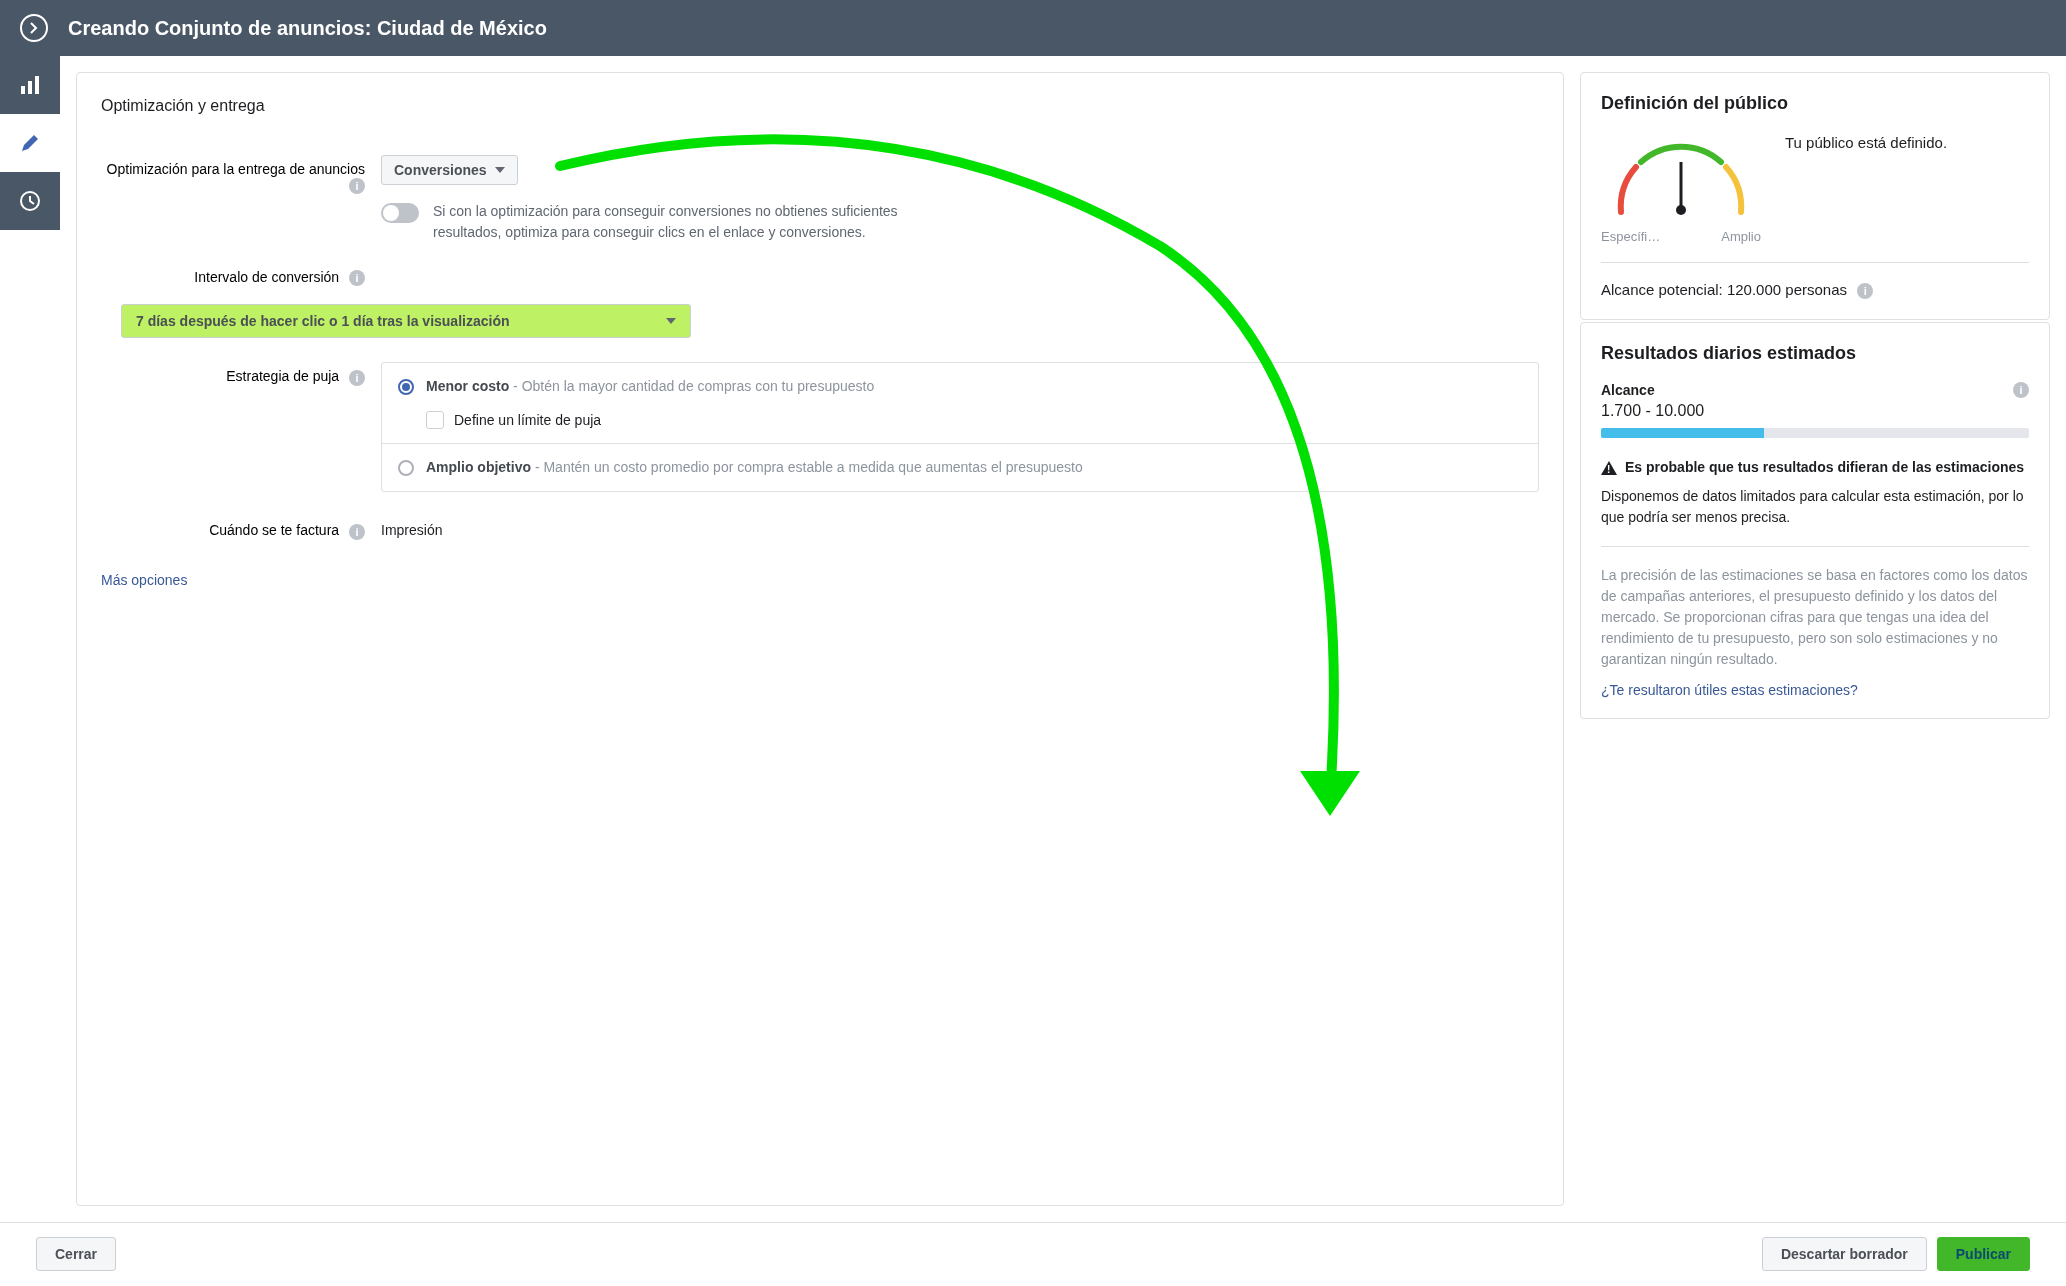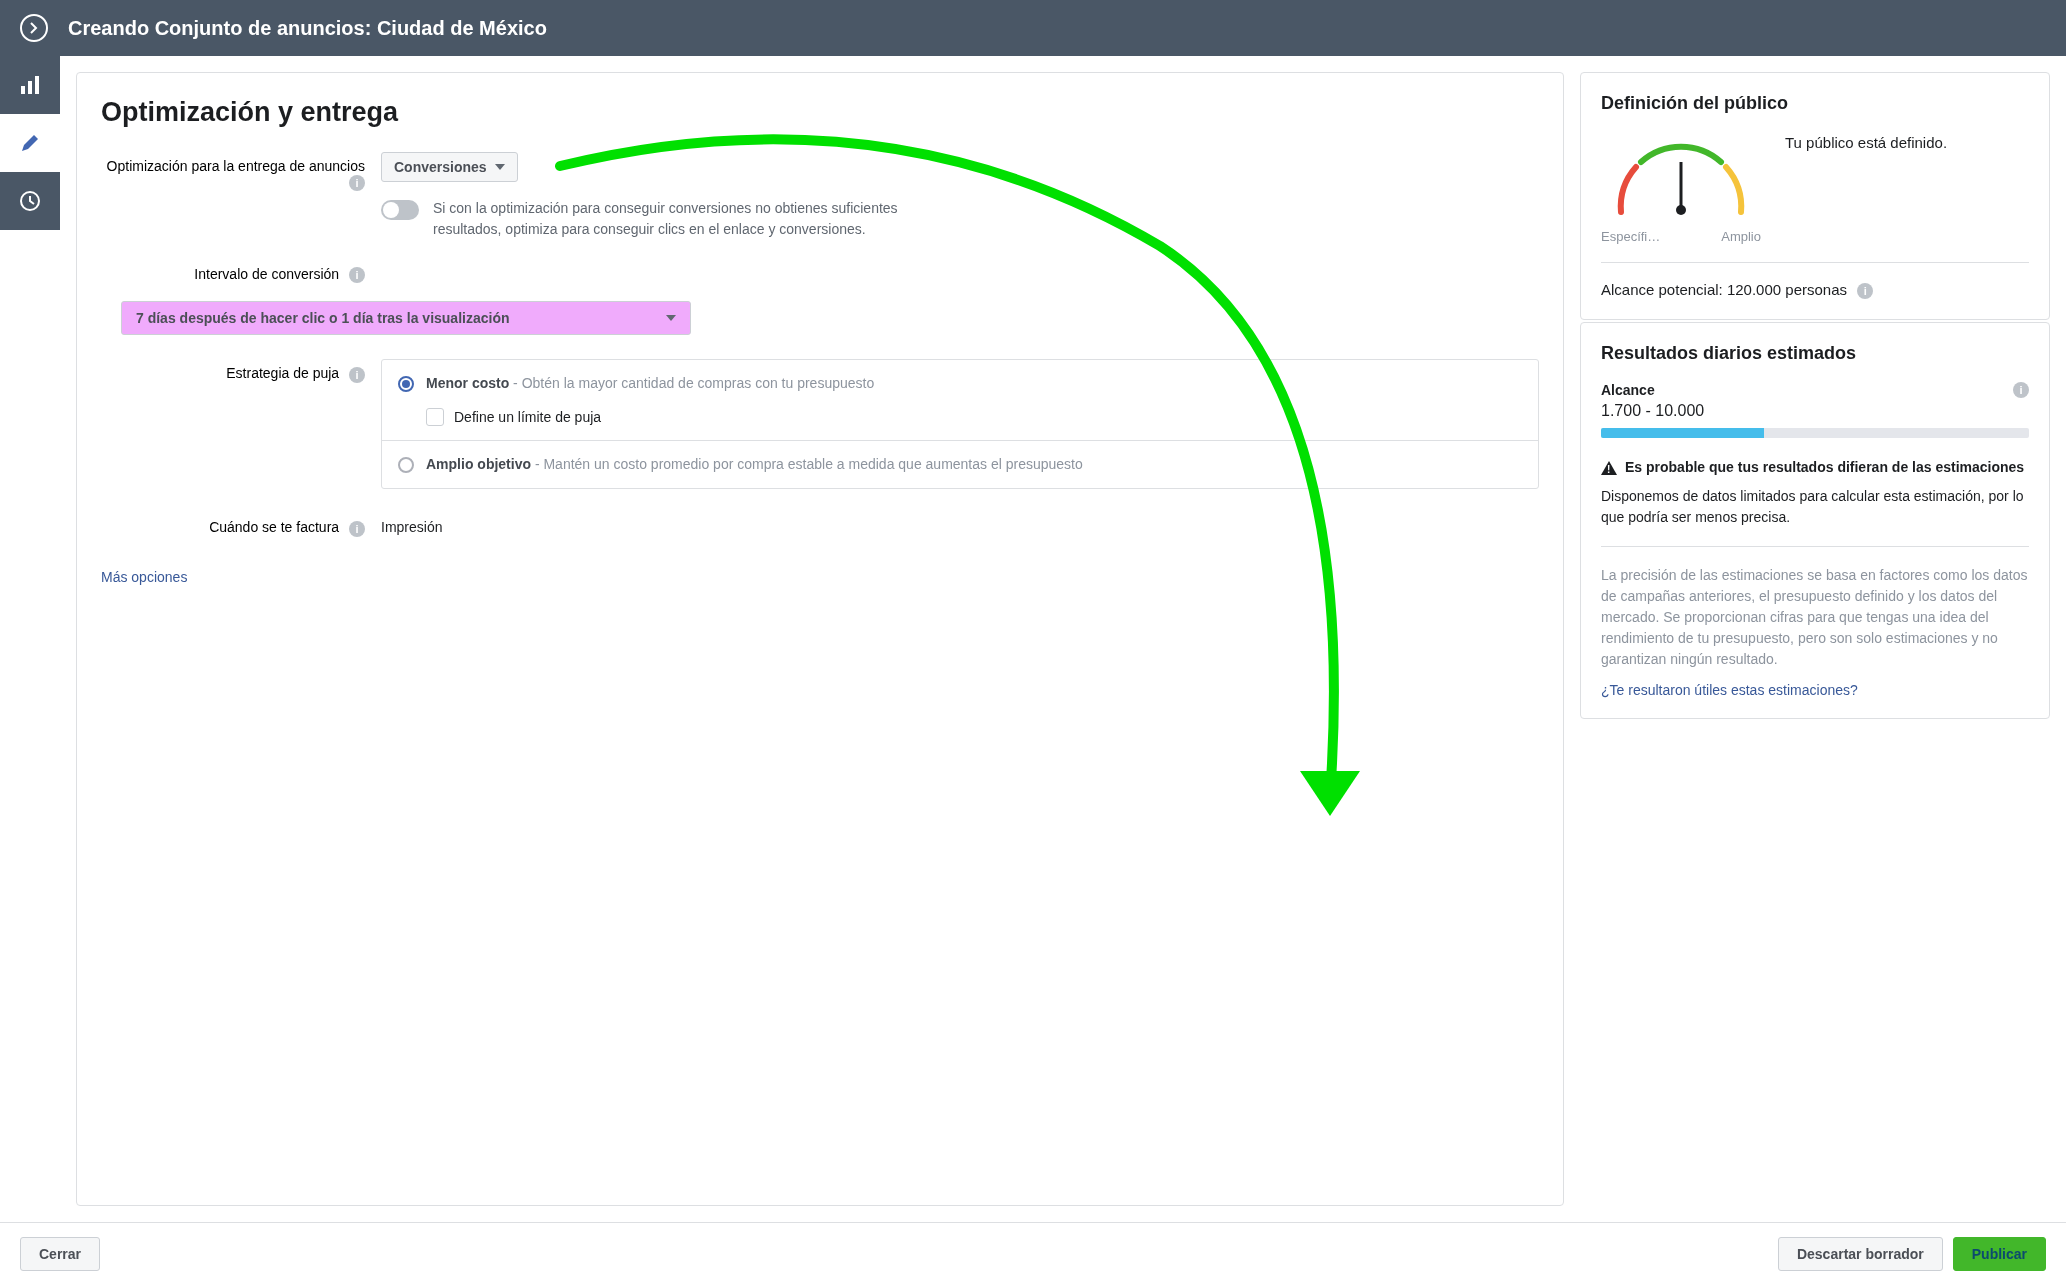--- a/index.html
+++ b/index.html
@@ -14,37 +14,37 @@
 
 .sidebar { width: 60px; background: #fff; display: flex; flex-direction: column; }
 .sidebar-item { height: 58px; display: flex; align-items: center; justify-content: center; cursor: pointer; }
 .sidebar-item.dark { background: #4a5766; }
 .sidebar-item.active { background: #fff; }
 .sidebar-item svg { width: 22px; height: 22px; }
 
 .content { flex: 1; display: flex; gap: 16px; padding: 16px; }
 
 .main-panel { flex: 1; border: 1px solid #dddfe2; border-radius: 4px; padding: 24px; }
-.section-title { font-size: 27px; font-weight: 700; margin-bottom: 24px; }
+.section-title { font-size: 16px; font-weight: 400; margin-bottom: 40px; }
 
 .form-row { display: flex; margin-bottom: 18px; }
 .form-label-col { width: 280px; text-align: right; padding-right: 16px; padding-top: 6px; }
 .form-label { color: #000000; font-weight: 400; display: inline; }
 .info-icon { display: inline-flex; width: 16px; height: 16px; background: #bec3c9; color: #fff; border-radius: 50%; font-size: 11px; font-weight: 700; align-items: center; justify-content: center; margin-left: 6px; vertical-align: middle; }
 .form-control-col { flex: 1; }
 
 .dropdown { display: inline-flex; align-items: center; border: 1px solid #ccd0d5; background: #f5f6f7; padding: 6px 12px; border-radius: 3px; cursor: pointer; font-weight: 600; color: #4b4f56; gap: 8px; }
 .dropdown-caret { width: 0; height: 0; border-left: 5px solid transparent; border-right: 5px solid transparent; border-top: 6px solid #606770; }
 
 .toggle-row { display: flex; align-items: flex-start; gap: 14px; margin-top: 16px; }
 .toggle { width: 38px; height: 20px; background: #bec3c9; border-radius: 10px; position: relative; cursor: pointer; flex-shrink: 0; margin-top: 2px; }
 .toggle::after { content: ""; position: absolute; left: 2px; top: 2px; width: 16px; height: 16px; background: #fff; border-radius: 50%; }
 .toggle-text { color: #606770; line-height: 1.5; max-width: 480px; }
 
-.full-dropdown { border: 1px solid #ccd0d5; background: #f0abfc; padding: 8px 14px; border-radius: 3px; display: flex; justify-content: space-between; align-items: center; cursor: pointer; font-weight: 600; color: #4b4f56; width: 570px; }
+.full-dropdown { border: 1px solid #ccd0d5; background: #bef264; padding: 8px 14px; border-radius: 3px; display: flex; justify-content: space-between; align-items: center; cursor: pointer; font-weight: 600; color: #4b4f56; width: 570px; }
 
 .radio-group { border: 1px solid #dddfe2; border-radius: 3px; }
 .radio-option { padding: 14px 16px; }
 .radio-option + .radio-option { border-top: 1px solid #dddfe2; }
 .radio-head { display: flex; align-items: flex-start; gap: 12px; }
 .radio-circle { width: 16px; height: 16px; border: 2px solid #adb0b8; border-radius: 50%; flex-shrink: 0; margin-top: 2px; position: relative; }
 .radio-circle.selected { border-color: #4267b2; }
 .radio-circle.selected::after { content: ""; position: absolute; left: 2px; top: 2px; width: 8px; height: 8px; background: #4267b2; border-radius: 50%; }
 .radio-text { line-height: 1.4; }
 .radio-title { font-weight: 600; color: #444950; }
@@ -75,21 +75,21 @@
 .progress-fill { height: 100%; background: #45bdeb; width: 38%; }
 
 .warning-block { margin-top: 20px; }
 .warning-title { display: flex; align-items: flex-start; gap: 8px; font-weight: 700; line-height: 1.4; }
 .warning-icon { width: 0; height: 0; border-left: 8px solid transparent; border-right: 8px solid transparent; border-bottom: 14px solid #1c1e21; position: relative; flex-shrink: 0; margin-top: 3px; }
 .warning-icon::after { content: "!"; position: absolute; left: -2px; top: 2px; color: #fff; font-size: 10px; font-weight: 700; }
 .warning-desc { margin-top: 8px; line-height: 1.5; }
 .disclaimer { color: #8d949e; line-height: 1.5; }
 .feedback-link { color: #385898; cursor: pointer; margin-top: 12px; display: inline-block; }
 
-.footer { border-top: 1px solid #dddfe2; padding: 14px 20px; display: flex; justify-content: space-between; align-items: center; }
+.footer { border-top: 1px solid #dddfe2; padding: 14px 36px; display: flex; justify-content: space-between; align-items: center; }
 .btn { padding: 8px 18px; border: 1px solid #ccd0d5; background: #f5f6f7; border-radius: 3px; font-weight: 700; color: #4b4f56; cursor: pointer; font-size: 14px; }
 .btn-group { display: flex; gap: 10px; }
 .btn-primary { background: #42b72a; border-color: #42b72a; color: #0c4a6e; }
 
 .arrow-overlay { position: absolute; pointer-events: none; z-index: 100; }
 </style>
 </head>
 <body>
 
 <div class="header">

